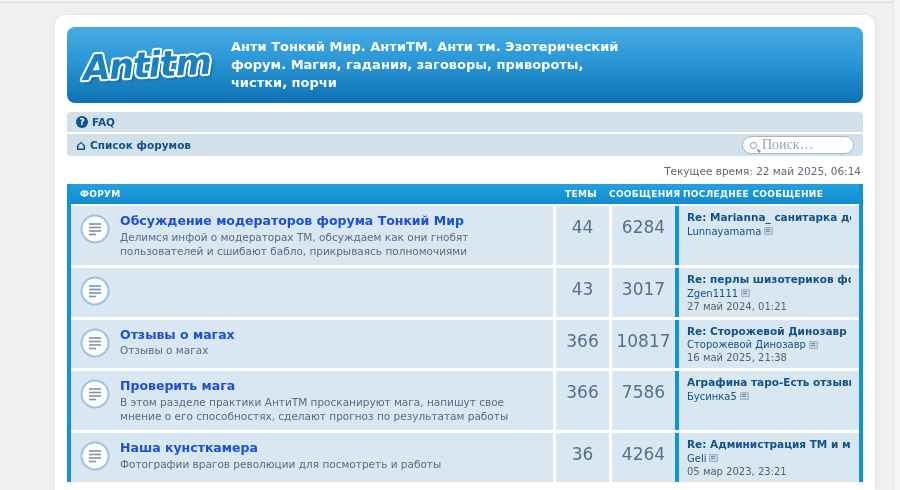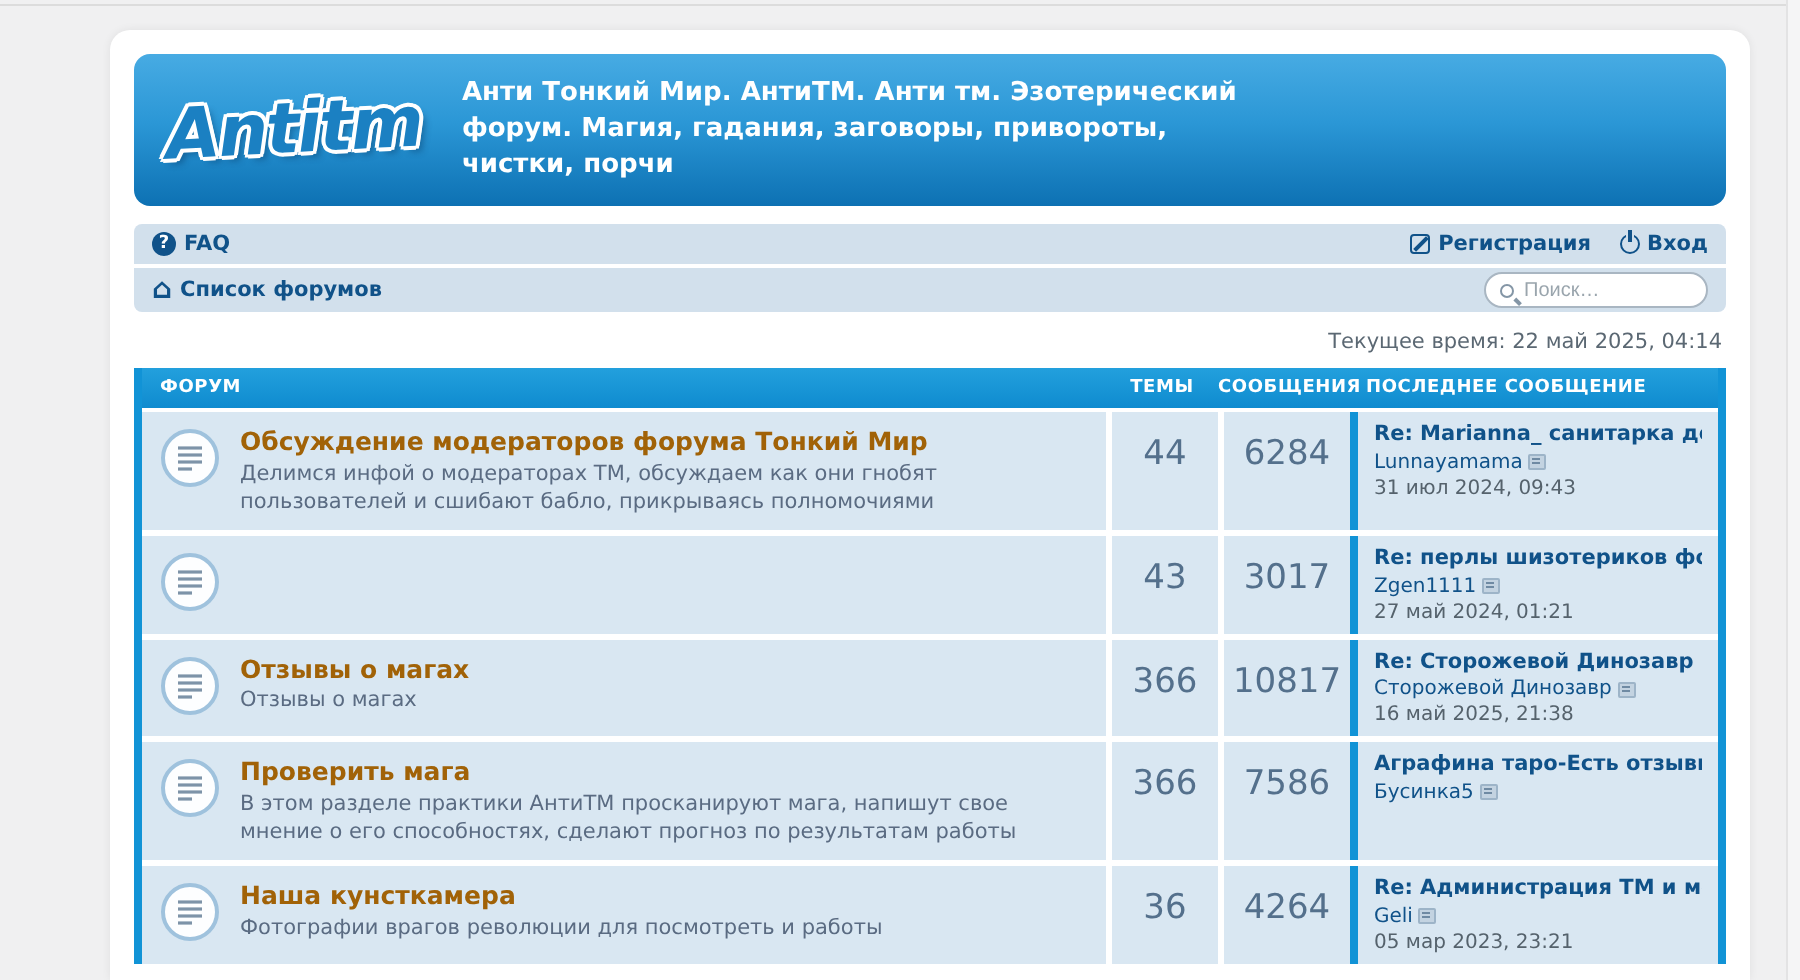--- a/index.html
+++ b/index.html
@@ -66,21 +66,21 @@
 
   .search-box {
     background: #fff; border: 1px solid #a9b6c2; border-radius: 10px; height: 18px;
     width: 112px; display: flex; align-items: center; padding: 0 7px; gap: 5px; cursor: text;
   }
   .search-glyph { width: 7px; height: 7px; border: 1.5px solid #8496a6; border-radius: 50%; position: relative; flex: 0 0 auto; }
   .search-glyph::after {
     content: ""; position: absolute; width: 4px; height: 1.5px; background: #8496a6;
     transform: rotate(45deg); left: 6px; top: 7px;
   }
-  .search-input { border: none; outline: none; width: 80px; font-size: 10px; color: #333; background: transparent; font-family: Liberation Sans, sans-serif; }
+  .search-input { border: none; outline: none; width: 80px; font-size: 14px; color: #333; background: transparent; font-family: Liberation Serif, serif; }
   .search-input::placeholder { color: #9aa5ad; }
 
   
   .time-row { text-align: right; font-size: 10.5px; color: #5b6873; padding: 9px 2px 7px; }
 
   
   .forum-table { border-left: 4px solid #1193d6; border-right: 4px solid #1193d6; }
   .thead, .forum-row { display: grid; grid-template-columns: 1fr 56px 66px 184px; }
   .thead {
     background: linear-gradient(180deg, #23a0dd, #0f8bcf); color: #fff; height: 20px;
@@ -88,21 +88,21 @@
   }
   .th-forum { padding-left: 9px; }
   .th-topics, .th-posts { text-align: center; }
   .th-last { padding-left: 8px; }
 
   .forum-row { background: #d9e7f2; border-top: 3px solid #fff; }
   .forum-row:first-child { border-top: 2px solid #fff; }
 
   .cell-forum { display: flex; gap: 10px; padding: 7px 9px 7px 9px; align-items: flex-start; min-height: 38px; }
   .forum-icon { flex: 0 0 auto; margin-top: 1px; cursor: pointer; }
-  .f-title { font-size: 12.5px; font-weight: bold; color: #a16207; cursor: pointer; line-height: 1.25; }
+  .f-title { font-size: 12.5px; font-weight: bold; color: #1d4ed8; cursor: pointer; line-height: 1.25; }
   .f-desc { font-size: 10.5px; color: #5a6b82; line-height: 1.35; margin-top: 1px; max-width: 452px; }
 
   .cell-num {
     font-size: 17px; color: #54708c; text-align: center; padding-top: 11px;
     border-left: 3px solid #fff;
   }
   .cell-last {
     border-left: 4px solid #1193d6; padding: 5px 8px 4px; font-size: 10px;
     color: #4f5d68; line-height: 1.3; overflow: hidden;
   }
@@ -132,48 +132,38 @@
   </div>
 
   <div class="navwrap">
     <div class="nav-row first">
       <div class="nav-left">
         <span class="nav-link">
           <span class="q-icon">?</span>
           <span>FAQ</span>
         </span>
       </div>
-      <div class="nav-right">
-        <span class="nav-link">
-          <span class="register-icon"></span>
-          <span>Регистрация</span>
-        </span>
-        <span class="nav-link">
-          <span class="power-icon"></span>
-          <span>Вход</span>
-        </span>
-      </div>
     </div>
     <div class="nav-row">
       <div class="nav-left">
         <span class="nav-link">
           <span class="home-icon">⌂</span>
           <span>Список форумов</span>
         </span>
       </div>
       <div class="nav-right">
         <span class="search-box">
           <span class="search-glyph"></span>
           <input class="search-input" type="text" placeholder="Поиск…" style="">
         </span>
       </div>
     </div>
   </div>
 
-  <div class="time-row">Текущее время: 22 май 2025, 04:14</div>
+  <div class="time-row">Текущее время: 22 май 2025, 06:14</div>
 
   <div class="forum-table">
     <div class="thead">
       <div class="th-forum">ФОРУМ</div>
       <div class="th-topics">ТЕМЫ</div>
       <div class="th-posts">СООБЩЕНИЯ</div>
       <div class="th-last">ПОСЛЕДНЕЕ СООБЩЕНИЕ</div>
     </div>
     <div>
   <div class="forum-row">
@@ -193,21 +183,20 @@
       </div>
     </div>
     <div class="cell-num">44</div>
     <div class="cell-num">6284</div>
     <div class="cell-last">
       <span class="lp-subject">Re: Marianna_ санитарка дела…</span>
       <span class="lp-author-line">
         <span>Lunnayamama</span>
         <span class="ext-icon"></span>
       </span>
-      <div class="lp-date">31 июл 2024, 09:43</div>
     </div>
   </div>
 
   <div class="forum-row">
     <div class="cell-forum">
       <svg class="forum-icon" width="30" height="30" viewBox="0 0 30 30">
         <circle cx="15" cy="15" r="13.5" fill="#fdfeff" stroke="#9fc2dd" stroke-width="2"></circle>
         <g stroke="#7d93a8" stroke-width="1.6">
           <line x1="9" y1="10" x2="21" y2="10"></line>
           <line x1="9" y1="13.5" x2="21" y2="13.5"></line>

